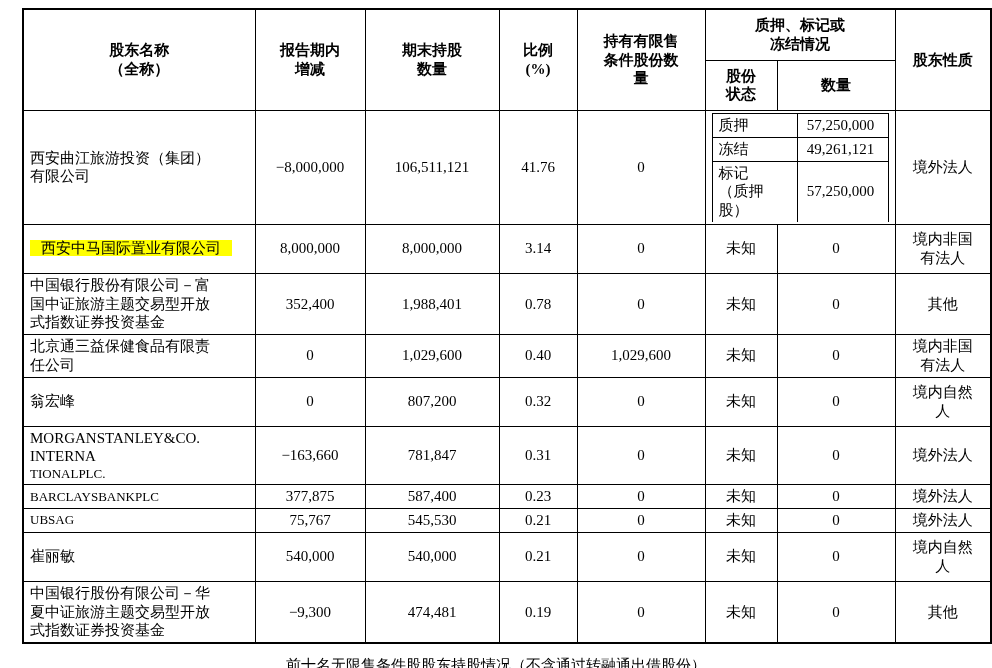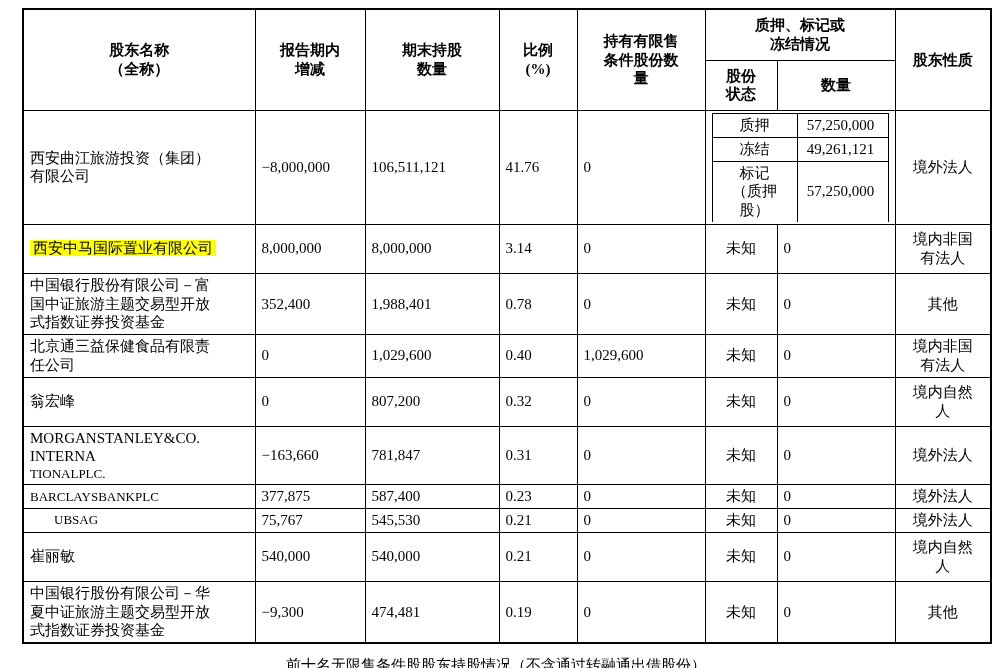--- a/index.html
+++ b/index.html
@@ -52,44 +52,44 @@
   .hdr-cell { text-align: center; vertical-align: middle; }
   .hdr-tall { height: 96px; }
   .hdr-sub  { height: 36px; }
 
   .name-cell {
     text-align: left;
     padding-left: 8px;
     padding-right: 4px;
   }
   .center { text-align: center; }
-  .right  { text-align: left; padding-right: 10px; }
+  .right  { text-align: center; padding-right: 10px; }
 
   .row-tall td { height: 44px; }
 
   .highlight {
     background: #ffff00;
     display: inline;
-    padding: 0 3px;
+    padding: 0 11px;
   }
 
   .pledge-sub {
     border-collapse: collapse;
     width: 100%;
     table-layout: fixed;
   }
   .pledge-sub td {
     border: 0;
     border-bottom: 1px solid #000;
     padding: 2px 6px;
     font-size: 15px;
     line-height: 1.25;
   }
   .pledge-sub tr:last-child td { border-bottom: 0; }
-  .pledge-sub td.s { width: 72px; text-align: center; border-right: 1px solid #000; margin-left: 36px; }
+  .pledge-sub td.s { width: 72px; text-align: left; border-right: 1px solid #000; margin-left: 36px; }
   .pledge-sub td.a { text-align: center; padding-right: 10px; }
   td.nested { padding: 0; vertical-align: top; }
 
   .footer-note {
     position: absolute;
     left: 0;
     right: 0;
     bottom: 2px;
     text-align: center;
     font-size: 15px;
@@ -278,21 +278,21 @@
         <td class="right">587,400</td>
         <td class="right">0.23</td>
         <td class="right">0</td>
         <td class="center">未知</td>
         <td class="right">0</td>
         <td class="center">境外法人</td>
       </tr>
 
       <tr>
         <td class="name-cell">
-          <span class="stack-line" style="font-size:13px;margin-left:24px;">UBSAG</span>
+          <span class="stack-line" style="font-size:13px;">UBSAG</span>
         </td>
         <td class="right">75,767</td>
         <td class="right">545,530</td>
         <td class="right">0.21</td>
         <td class="right">0</td>
         <td class="center">未知</td>
         <td class="right">0</td>
         <td class="center">境外法人</td>
       </tr>
 

